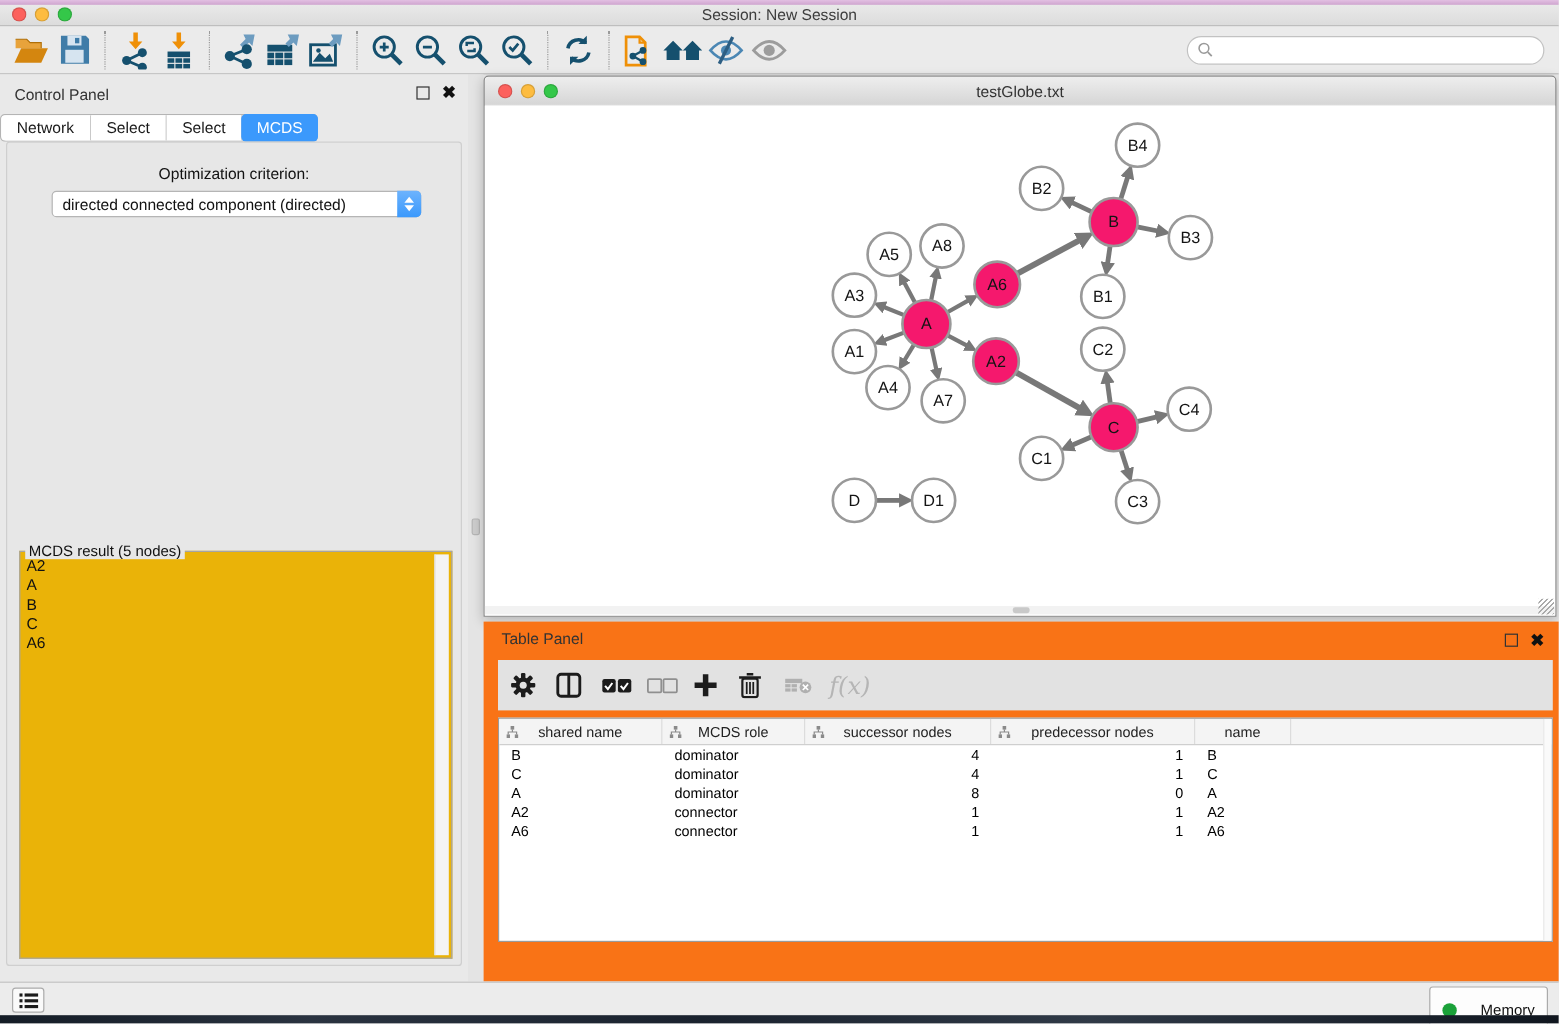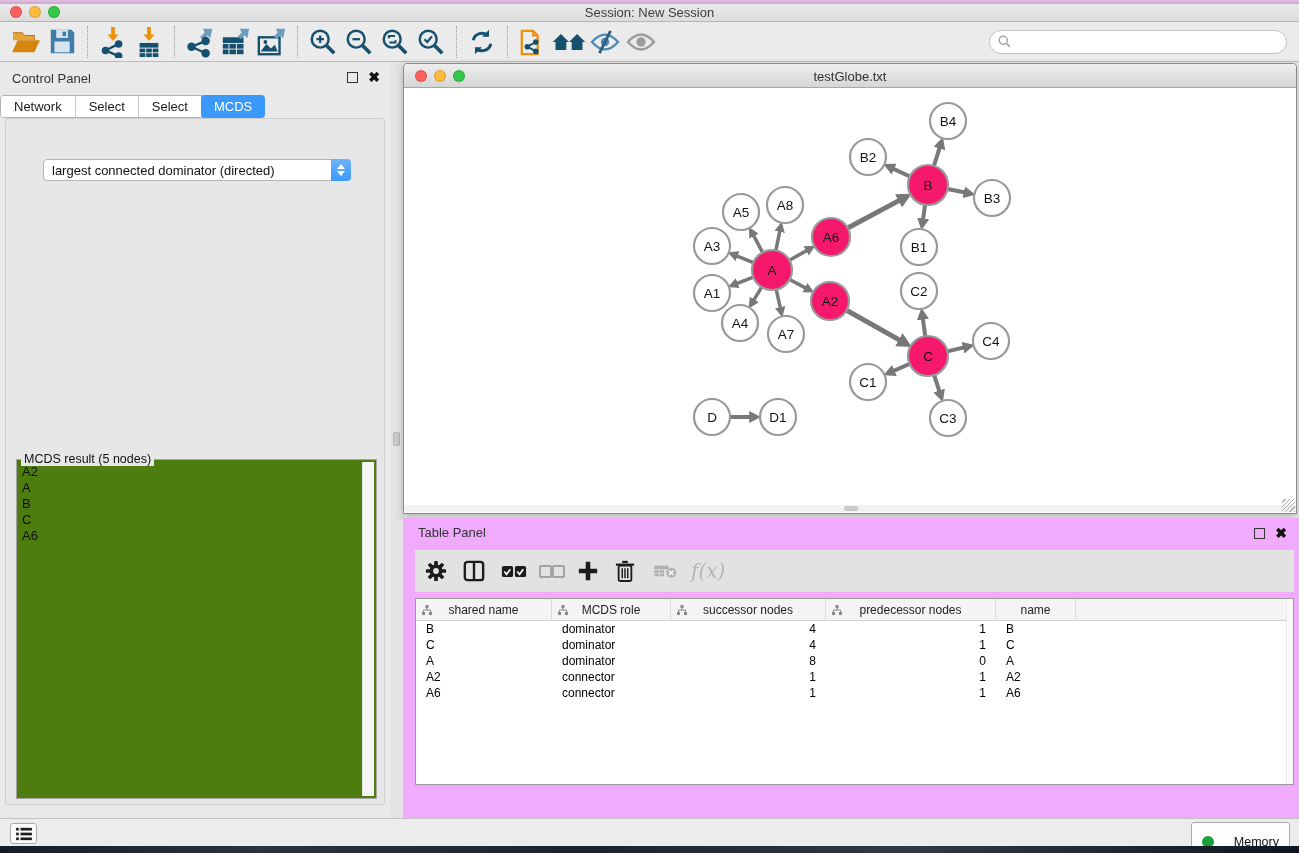--- a/index.html
+++ b/index.html
@@ -48,21 +48,21 @@
     border:1px solid #b5b5b5; border-radius:4px; font-size:13px; color:#111; display:flex; align-items:center; }
   #criterion-select .val { flex:1; padding-left:8px; white-space:nowrap; overflow:hidden; }
   #criterion-select .stepper { width:20px; height:22px; margin:-1px; border-radius:0 4px 4px 0;
     background:linear-gradient(#6db3fd,#3b99fc); display:flex; flex-direction:column; align-items:center; justify-content:center; gap:2px; }
   .chev { width:0; height:0; border-left:4px solid transparent; border-right:4px solid transparent; }
   .chev.up { border-bottom:5px solid #fff; } .chev.down { border-top:5px solid #fff; }
   #cp-buttons { position:absolute; left:0; right:0; top:73px; display:flex; justify-content:center; gap:13px; }
   .push-btn { background:linear-gradient(#ffffff,#f1f1f1); border:1px solid #b1b1b1; border-radius:4px;
     font-size:13px; color:#111; padding:3px 16px; }
   #mcds-result-box { position:absolute; left:10px; right:7px; top:340px; bottom:5px;
-    background:#4d7c0f; border:1px solid #a5a5a5; }
+    background:#eab308; border:1px solid #a5a5a5; }
   #mcds-result-legend { position:absolute; top:-8px; left:4px; background:#e7e7e7; padding:0 3px;
     font-size:12.5px; color:#111; }
   #mcds-result-list { position:absolute; inset:4px 16px 2px 5px; font-size:13px; color:#111; line-height:16px; overflow:hidden; }
   #mcds-scroll { position:absolute; top:2px; right:2px; bottom:2px; width:12px; background:#f4f4f4; border-left:1px solid #e0e0e0; }
 
   
   #splitter { position:absolute; left:390px; top:62px; width:13px; height:756px; background:#e4e4e4; }
   #splitter .thumb { position:absolute; left:3px; top:370px; width:7px; height:14px; background:#cccccc; border:1px solid #b5b5b5; border-radius:2px; }
 
   
@@ -72,21 +72,21 @@
     background:linear-gradient(#eeeeee,#d6d6d6); border-bottom:1px solid #a8a8a8; border-radius:4px 4px 0 0;padding-left:20px; }
   #net-titlebar .lights { left:11px; top:6px; }
   #net-title { position:absolute; left:0; right:0; top:5px; text-align:center; font-size:13px; color:#333; }
   #net-canvas { position:absolute; left:0; top:24px; right:0; bottom:0; background:#fff; overflow:hidden; }
   #net-hscroll { position:absolute; left:0; right:0; bottom:1px; height:7px; background:#f2f2f2; }
   #net-hscroll .thumb { position:absolute; left:440px; top:1px; width:14px; height:5px; background:#c9c9c9; border-radius:2px; }
   #net-resize-grip { position:absolute; right:1px; bottom:1px; width:13px; height:13px;
     background:repeating-linear-gradient(135deg, transparent 0 2px, #aaa 2px 3px); }
 
   
-  #table-panel { position:absolute; left:403px; top:518px; width:896px; height:300px; background:#f0abfc; }
+  #table-panel { position:absolute; left:403px; top:518px; width:896px; height:300px; background:#f97316; }
   #tp-header { position:absolute; left:15px; top:7px; font-size:13px; color:#333; }
   #tp-btns { right:12px; }
   #tp-toolbar { position:absolute; left:12px; right:5px; top:32px; height:42px; background:#e2e2e2;
     display:flex; align-items:center; gap:4px; padding:0 10px; }
   .tpbtn { width:34px; height:34px; display:flex; align-items:center; justify-content:flex-start; }
   .fx-label { font-family:"DejaVu Serif", serif; font-style:italic; font-size:20px; color:#b5b5b5; }
   #node-table { position:absolute; left:12px; right:5px; top:80px; height:187px; background:#fff; border:1px solid #9a9a9a; overflow:hidden; }
   #nt-header { display:flex; height:22px; background:#f4f4f4; border-bottom:1px solid #cfcfcf; }
   .nt-hcell { position:relative; display:flex; align-items:center; justify-content:center;
     font-size:12px; color:#222; border-right:1px solid #dcdcdc; flex:none; }
@@ -288,22 +288,23 @@
     </div>
     <div id="cp-tabs">
       <div class="seg-group">
         <div class="seg">Network</div>
         <div class="seg">Select</div>
         <div class="seg">Select</div>
         <div class="seg active">MCDS</div>
       </div>
     </div>
     <div id="cp-inner">
+      <div id="opt-label">Optimization criterion:</div>
       <div id="criterion-select">
-        <div class="val">largest connected dominator (directed)</div>
+        <div class="val">directed connected component (directed)</div>
         <div class="stepper">
           <div class="chev up"></div>
             <div class="chev down"></div>
         </div>
       </div>
       <div id="mcds-result-box">
         <div id="mcds-result-legend">MCDS result (5 nodes)</div>
         <div id="mcds-result-list">
             <div>A2</div>
             <div>A</div>

